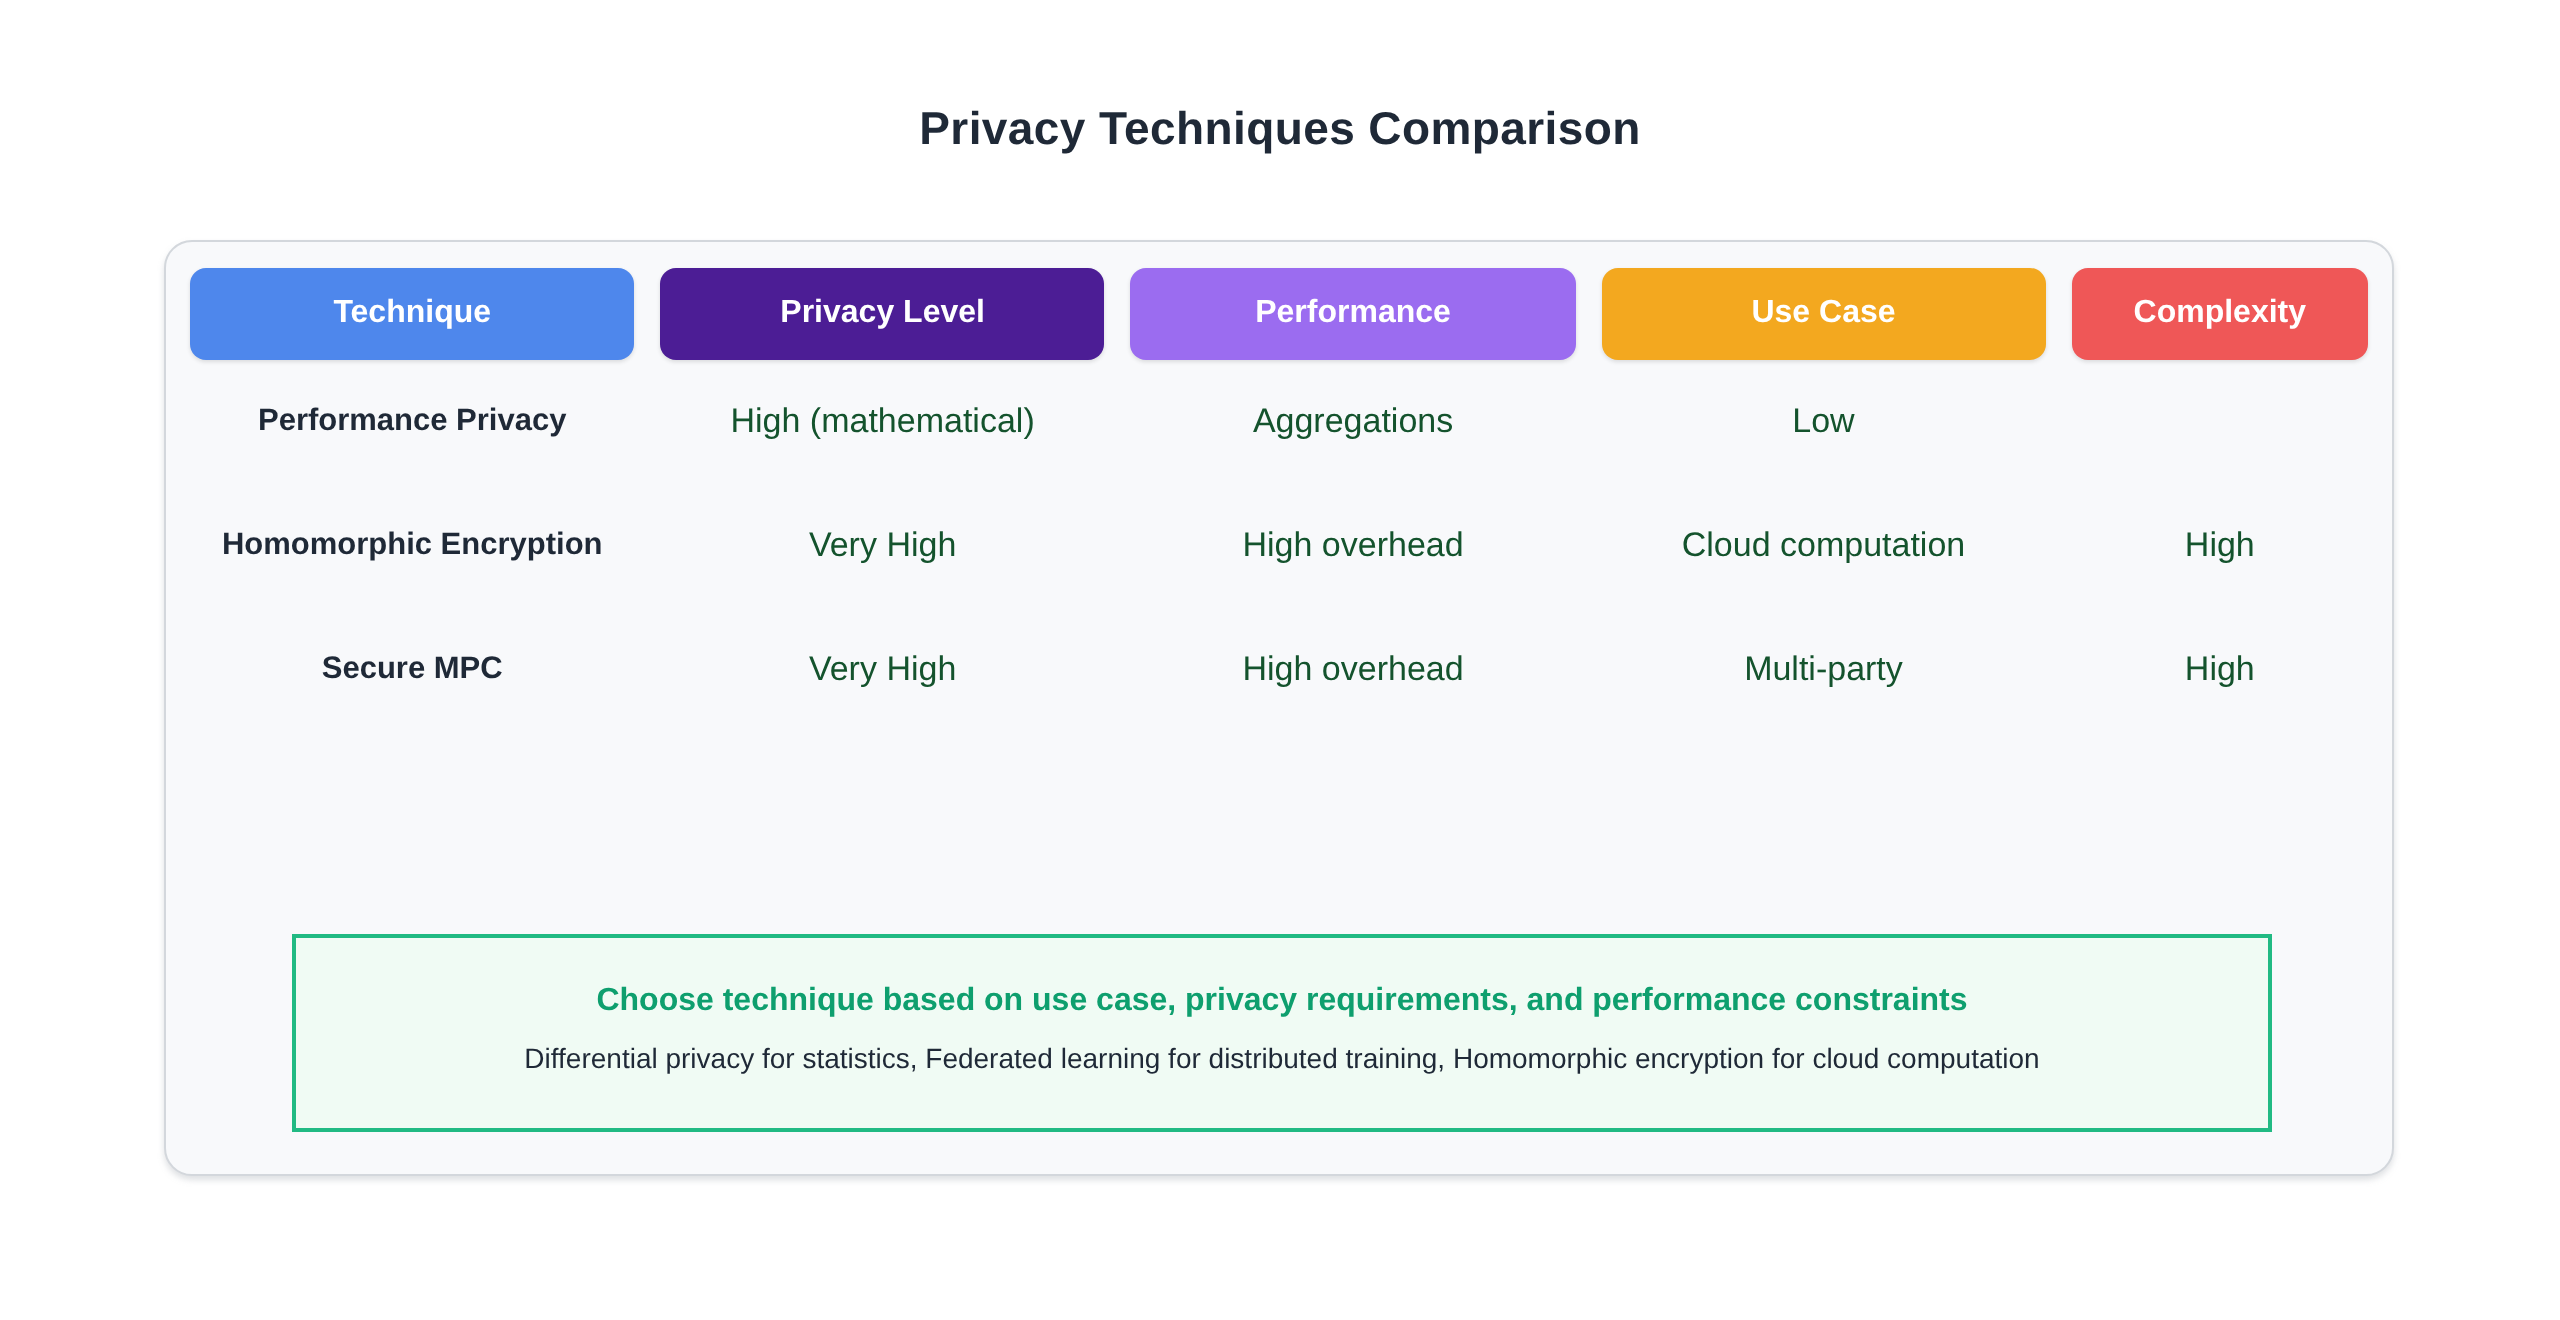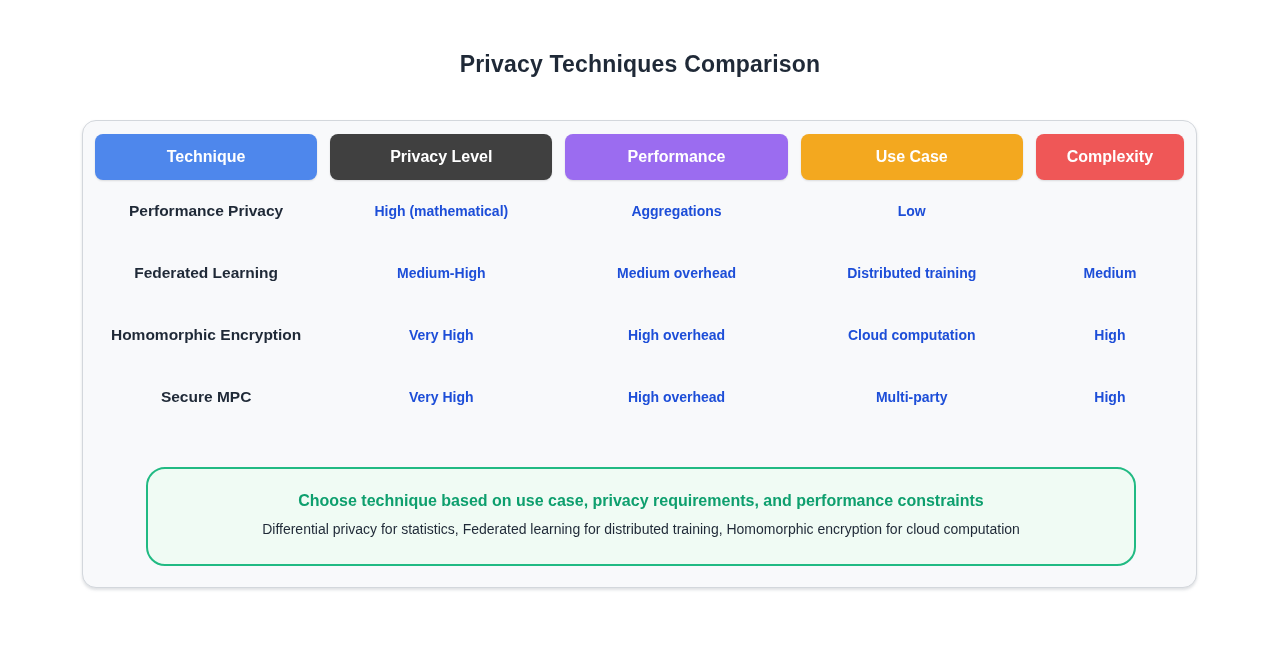--- a/index.html
+++ b/index.html
@@ -41,44 +41,43 @@
     border-radius: 8px;
     display: flex;
     align-items: center;
     justify-content: center;
     color: #ffffff;
     font-size: 16px;
     font-weight: bold;
     box-shadow: 0 1px 2px rgba(0,0,0,0.12);
   }
   .pill-technique   { background: #4e87ec; }
-  .pill-privacy     { background: #404040; }
+  .pill-privacy     { background: #4c1d95; }
   .pill-performance { background: #9b6cf0; }
   .pill-usecase     { background: #f3a81f; }
   .pill-complexity  { background: #ef5757; }
   .data-row { height: 62px; }
   .data-row:first-of-type { margin-top: 2px; }
   .cell {
     text-align: center;
-    font-size: 14px;
-    color: #1d4ed8;
-    font-weight: bold;
+    font-size: 17px;
+    color: #14532d;
   }
   .cell.technique {
     font-size: 15.5px;
     font-weight: bold;
     color: #1f2937;
   }
   .note-box {
     position: absolute;
     left: 63px; top: 346px;
     width: 990px; height: 99px;
     background: #f0fbf4;
     border: 2px solid #21ba83;
-    border-radius: 19px;
+    border-radius: 0;
     text-align: center;
   }
   .note-title {
     margin-top: 23px;
     font-size: 16px;
     font-weight: bold;
     color: #0e9f6e;
   }
   .note-subtitle {
     margin-top: 11px;
@@ -101,27 +100,20 @@
     <div class="pill pill-complexity">Complexity</div>
   </div>
 
   <div class="data-row">
     <div class="cell technique">Performance Privacy</div>
     <div class="cell">High (mathematical)</div>
     <div class="cell">Aggregations</div>
     <div class="cell">Low</div>
   </div>
 
-  <div class="data-row">
-    <div class="cell technique">Federated Learning</div>
-    <div class="cell">Medium-High</div>
-    <div class="cell">Medium overhead</div>
-    <div class="cell">Distributed training</div>
-    <div class="cell">Medium</div>
-  </div>
 
   <div class="data-row">
     <div class="cell technique">Homomorphic Encryption</div>
     <div class="cell">Very High</div>
     <div class="cell">High overhead</div>
     <div class="cell">Cloud computation</div>
     <div class="cell">High</div>
   </div>
 
   <div class="data-row">

